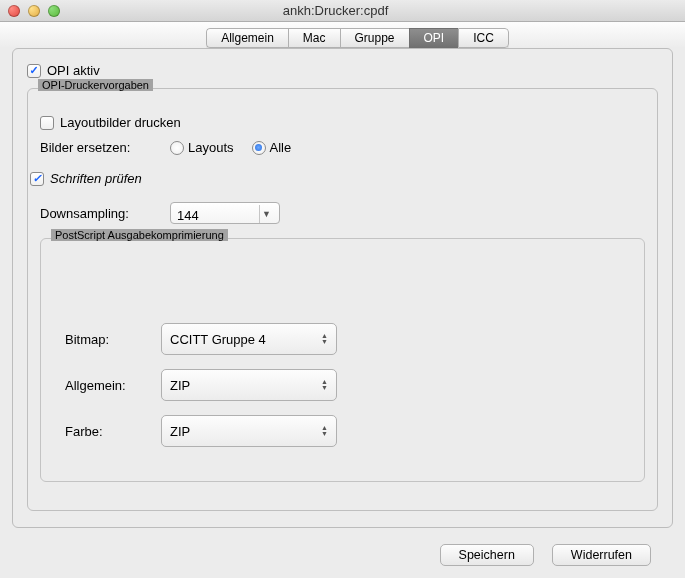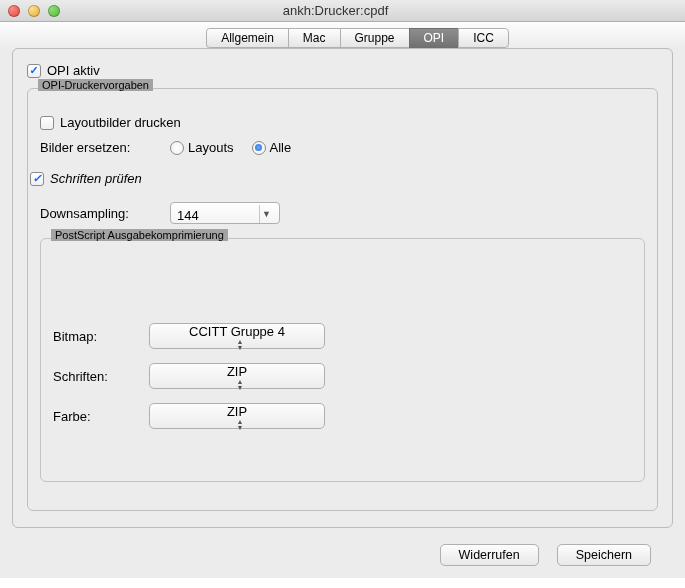--- a/index.html
+++ b/index.html
@@ -154,35 +154,35 @@
     border-left:1px solid #c6c6c6;
     margin-left:6px;
     display:flex; align-items:center; justify-content:center;
     font-size:9px; color:#555;
   }
   .popup {
     display:flex; align-items:center;
     border:1px solid #b0b0b0;
     border-radius:5px;
     background: linear-gradient(#fdfdfd,#ececec);
-    height:26px;
+    height:32px;
     width:176px;
     padding: 0 8px;
-    cursor:pointer;
-    flex-direction:column;
+    justify-content:space-between;
+    cursor:pointer;
   }
   .popup .arrows {
     display:flex; flex-direction:column; line-height:6px;
     font-size:7px; color:#555; margin-left:6px;
   }
   .inner-fieldset {
     margin-top: 14px;
     border: 1px solid #c3c3c3;
     border-radius: 6px;
-    padding: 14px 12px 35px 12px;
+    padding: 14px 12px 35px 24px;
     position: relative;
     background:#ececec;
     height: 244px;
   }
   .compress-row {
     display:flex; align-items:center;
     margin-top: 14px;
   }
   .compress-row .clbl { width: 96px; }
   .buttons {
@@ -276,21 +276,21 @@
             <span class="clbl">Bitmap:</span>
             <div class="popup">
               <span>CCITT Gruppe 4</span>
               <span class="arrows">
                   <span>▲</span>
                   <span>▼</span>
                 </span>
             </div>
           </div>
           <div class="compress-row">
-            <span class="clbl">Schriften:</span>
+            <span class="clbl">Allgemein:</span>
             <div class="popup">
               <span>ZIP</span>
               <span class="arrows">
                   <span>▲</span>
                   <span>▼</span>
                 </span>
             </div>
           </div>
           <div class="compress-row">
             <span class="clbl">Farbe:</span>
@@ -302,16 +302,16 @@
                 </span>
             </div>
           </div>
         </div>
 
       </div>
     </div>
   </div>
 
   <div class="buttons">
+    <div class="btn">Speichern</div>
     <div class="btn">Widerrufen</div>
-    <div class="btn">Speichern</div>
   </div>
 </div>
 
 </body></html>

